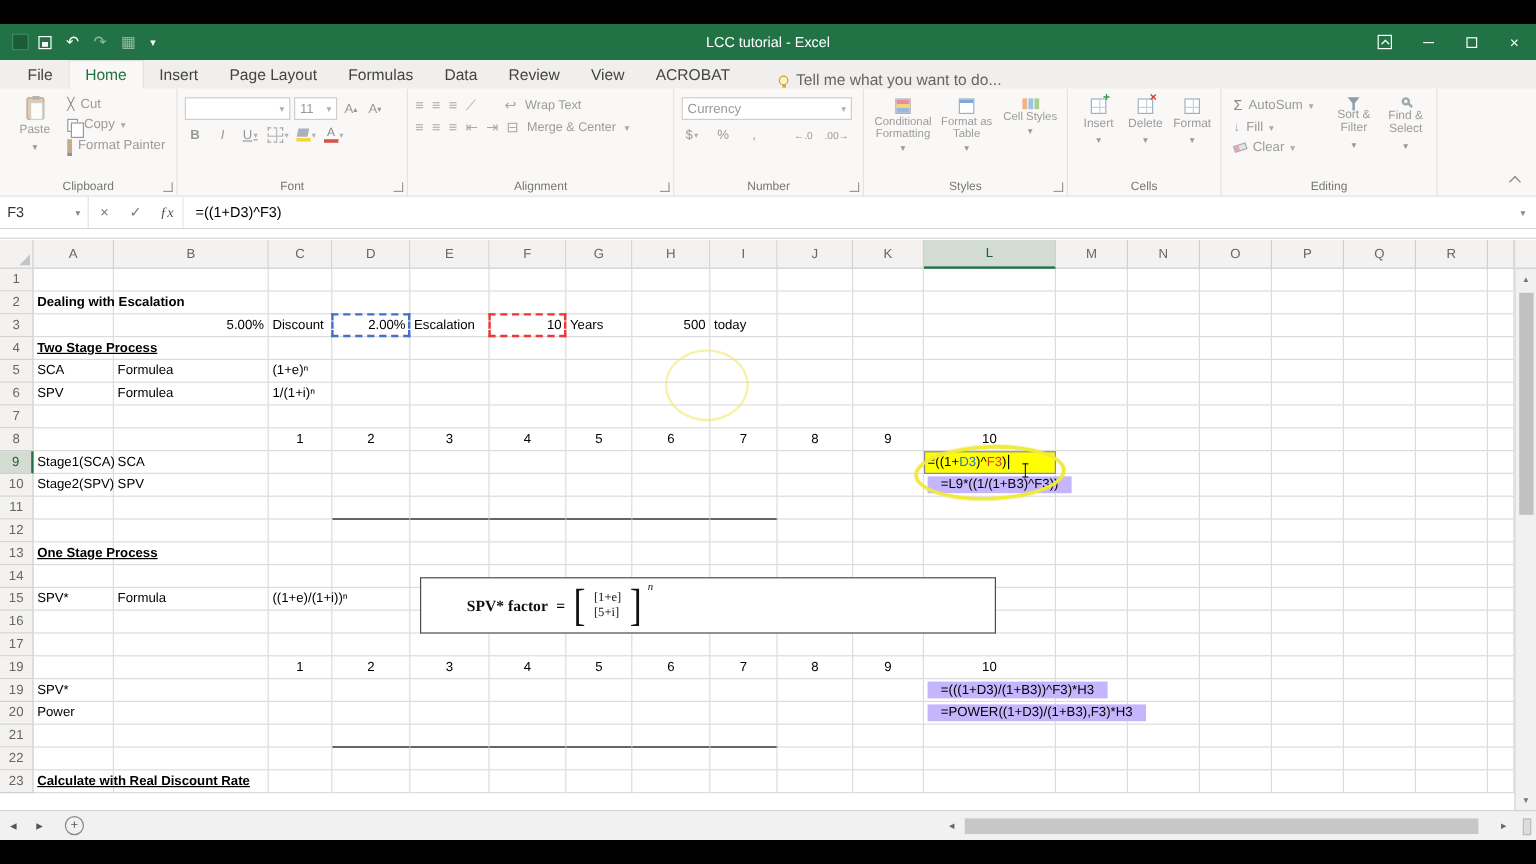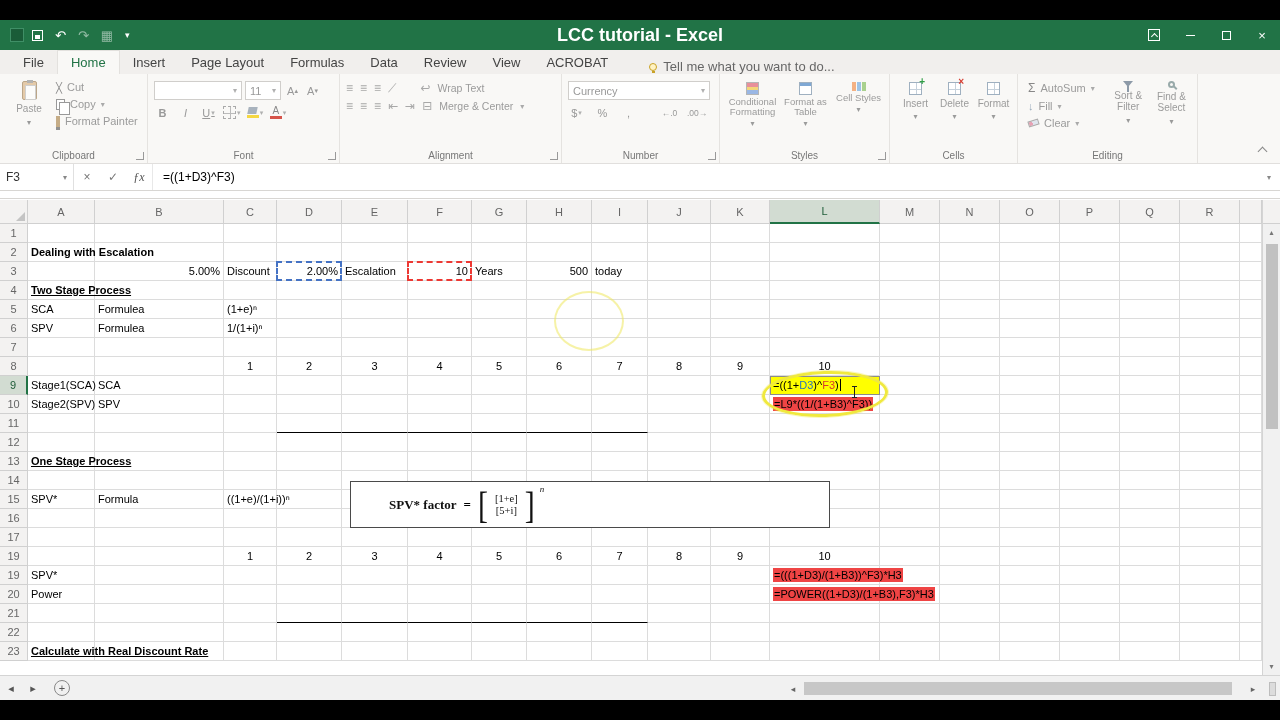--- a/index.html
+++ b/index.html
@@ -7,21 +7,21 @@
   .stage { position:absolute; top:20px; left:0; width:1280px; height:680px; background:#fff; overflow:hidden; }
 
   
   .titlebar { position:absolute; top:0; left:0; width:100%; height:30px; background:#217346; display:flex; align-items:center; color:#fff; }
   .appicon { width:14px; height:14px; background:#1a5c38; border:1px solid #3f8f66; margin:0 8px 0 10px; }
   .qat { display:flex; align-items:center; gap:12px; font-size:13px; }
   .qat .dim { opacity:.5; }
   .ic-save { width:11px;height:11px;border:1px solid #fff; position:relative; display:inline-block; }
   .ic-save::after { content:""; position:absolute; left:2px; bottom:1px; width:5px; height:4px; background:#fff; }
   .qat .dd { font-size:9px; }
-  .tb-title { position:absolute; left:50%; transform:translateX(-50%); font-size:18px; white-space:nowrap;font-weight:bold; }
+  .tb-title { position:absolute; left:50%; transform:translateX(-50%); font-size:12px; white-space:nowrap; }
   .winctrl { position:absolute; right:0; top:0; height:30px; display:flex; }
   .winbtn { width:36px; height:30px; display:flex; align-items:center; justify-content:center; color:#fff; font-size:13px; }
   .ic-ribopts { width:12px; height:12px; border:1px solid #fff; position:relative; }
   .ic-ribopts::after { content:""; position:absolute; left:3px; top:4px; width:4px; height:4px; border-left:1px solid #fff; border-top:1px solid #fff; transform:rotate(45deg); }
   .ic-max { width:9px; height:9px; border:1px solid #fff; }
   .ic-min { width:9px; height:1px; background:#fff; }
 
   
   .tabrow { position:absolute; top:30px; left:0; width:100%; height:24px; background:#f1efed; display:flex; align-items:flex-end; font-size:13px; color:#444; }
   #ribbon-tabs { display:flex; height:24px; align-items:stretch; margin-left:10px; }
@@ -107,33 +107,33 @@
   .ch.sel, .rh.sel { background:#d2dcd2; color:#1e5c38; }
   .ch.sel { border-bottom:2px solid #217346; }
   .rh.sel { border-right:2px solid #217346; }
   .cell { position:relative; border-right:1px solid #dcdcdc; border-bottom:1px solid #dcdcdc; font-size:11px; color:#000; display:flex; align-items:center; justify-content:flex-start; padding:0 3px; white-space:nowrap; overflow:visible; }
   .cell.a-r { justify-content:flex-end; }
   .cell.a-c { justify-content:center; }
   .cell.bb { border-bottom:1px solid #000; }
   .cell .txt { position:relative; z-index:2; white-space:nowrap; }
   .cell .txt.b { font-weight:bold; }
   .cell .txt.u { text-decoration:underline; }
-  .cell .txt.ylw { background:#ef4444; padding:1px 1px; }
+  .cell .txt.ylw { background:#c4b5fd; padding:1px 11px; }
   .cell.edit { background:#ffff00; outline:1px solid #8c8c8c; outline-offset:-1px; z-index:4; }
   .caret { display:inline-block; width:1px; height:12px; background:#000; margin-left:1px; position:relative; z-index:3; }
   .refbox { position:absolute; inset:-1px; border:2px dashed; z-index:3; pointer-events:none; }
   .refbox.blue { border-color:#4472c4; }
   .refbox.red { border-color:#ed3833; }
 
   
   .fbox { position:absolute; left:350px; top:281px; width:480px; height:47px; background:#fff; border:1px solid #4a4a4a; display:flex; align-items:center; padding-left:38px; gap:7px; z-index:5; font-family:"Liberation Serif","DejaVu Serif",serif; }
   .fb-label { font-weight:bold; font-size:13px; color:#111; }
   .fb-eq { font-weight:bold; font-size:13px; }
   .fb-brk { font-size:30px; font-weight:normal; transform:scaleY(1.25); color:#111; line-height:0; }
-  .fb-frac { display:flex; flex-direction:column; align-items:center; font-size:10.5px; line-height:12px; color:#111; }
+  .fb-frac { display:flex; flex-direction:column; font-size:10.5px; line-height:12px; color:#111; }
   .fb-supn { font-size:9px; align-self:flex-start; margin-top:2px; margin-left:-2px; color:#111; font-style:italic; }
   .circle { position:absolute; border-radius:50%; z-index:10; pointer-events:none; }
   .c1 { left:762px; top:171px; width:126px; height:46px; border:3px solid #f0e93e; transform:rotate(-2deg); box-shadow:0 0 0 1px rgba(240,233,62,.35); }
   .c2 { left:554px; top:91px; width:70px; height:60px; border:2px solid rgba(238,232,95,.55); }
   .ibeam { position:absolute; left:851px; top:186px; width:7px; height:12px; z-index:11; }
   .ibeam::before { content:""; position:absolute; left:3px; top:0; width:1px; height:12px; background:#222; }
   .ibeam::after { content:""; position:absolute; left:1px; top:0; width:5px; height:1px; background:#222; box-shadow:0 11px 0 #222; }
 
   .vscroll { position:absolute; right:0; top:0; width:18px; height:100%; background:#f1f1f1; border-left:1px solid #d4d4d4; z-index:6; }
   .vs-spacer { height:24px; border-bottom:1px solid #d0d0d0; background:#f3f2f1; }

